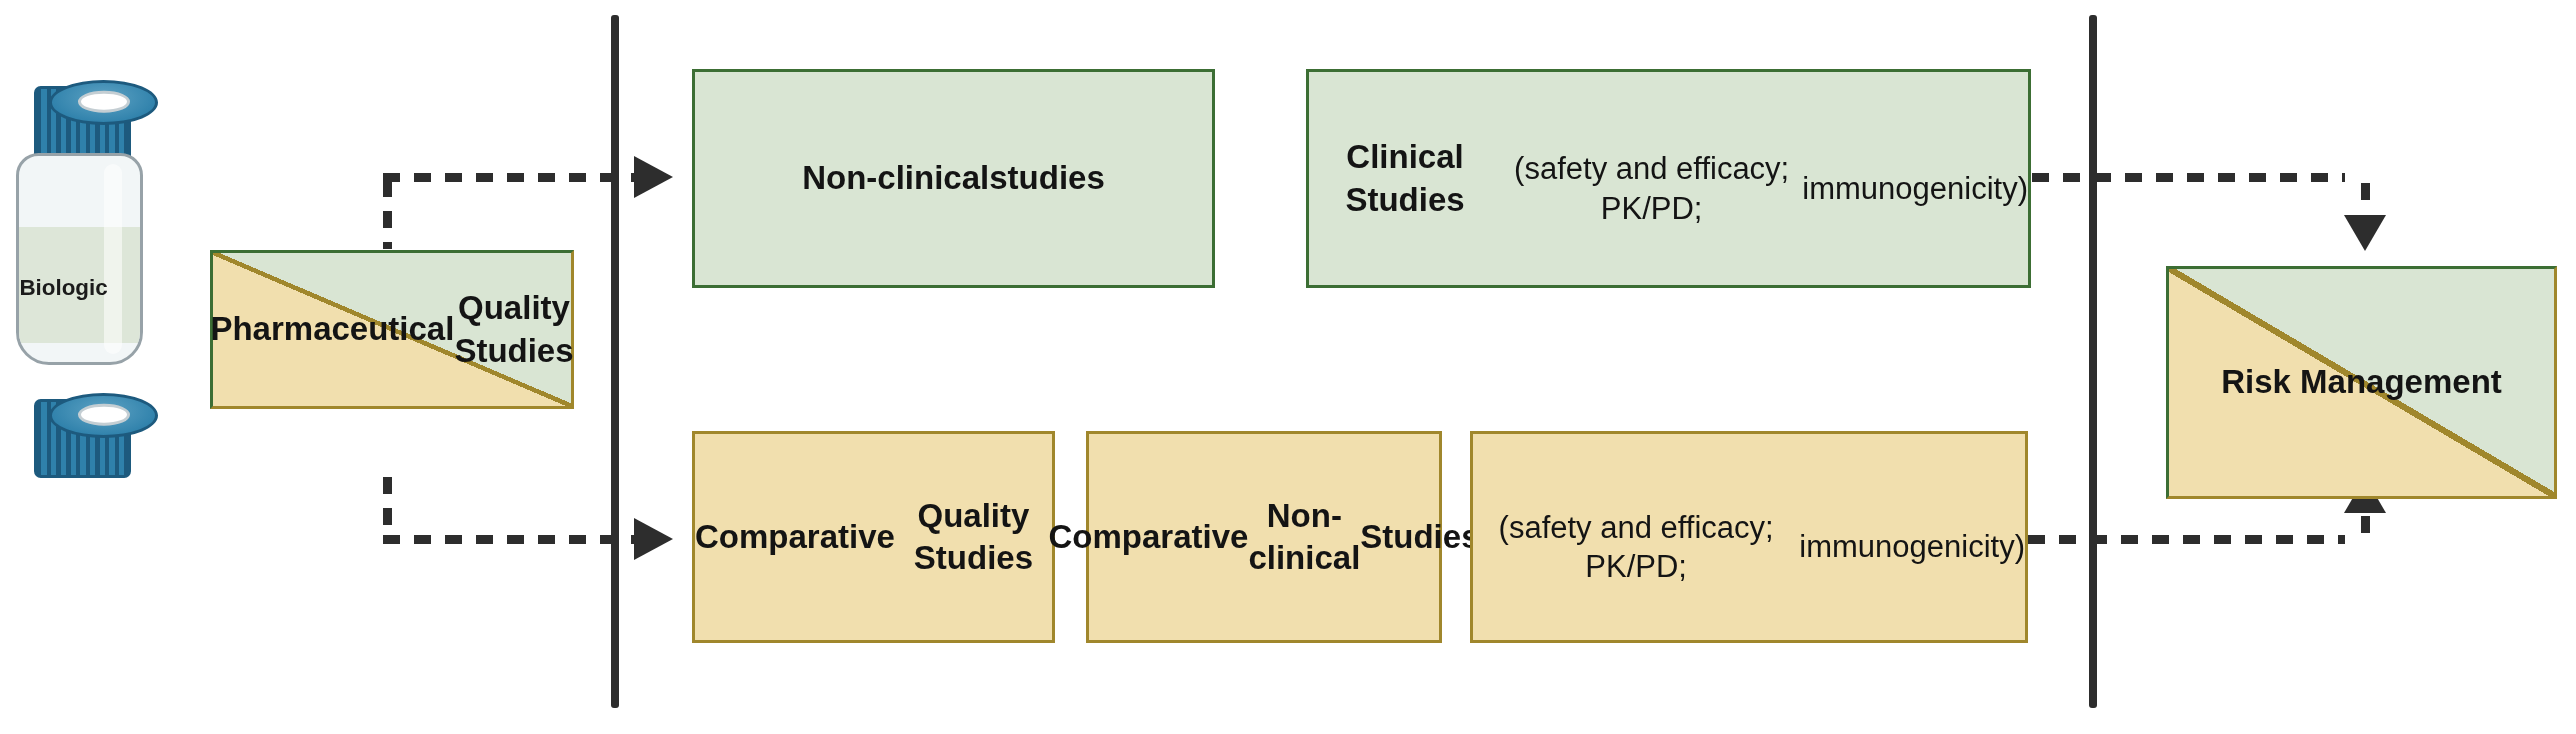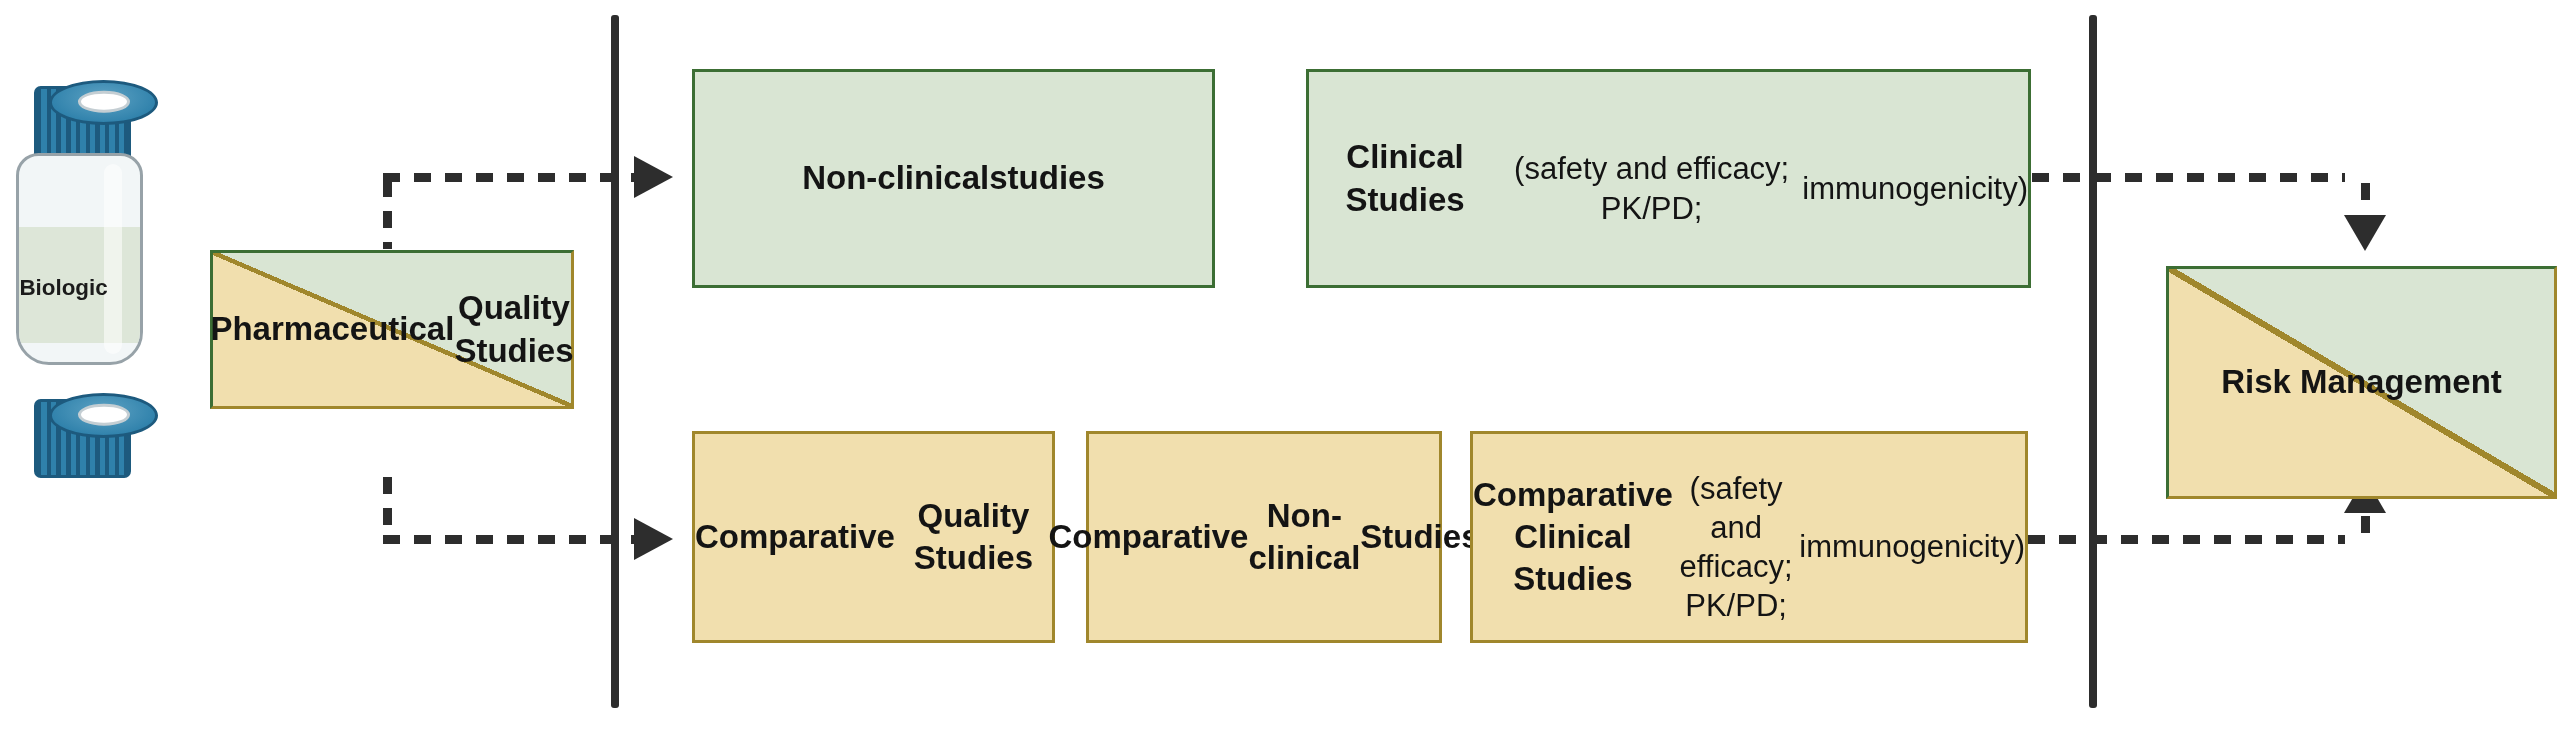--- a/index.html
+++ b/index.html
@@ -114,21 +114,20 @@
     <div class="t-bold">Quality Studies</div>
   </div>
 
   <div class="box tan-box" style="left:1086px;top:431px;width:356px;height:212px;">
     <div class="t-bold">Comparative</div>
     <div class="t-bold">Non-clinical</div>
     <div class="t-bold">Studies</div>
   </div>
 
   <div class="box tan-box" style="left:1470px;top:431px;width:558px;height:212px;">
-    <div class="t-bold">Comparative Clinical Studies</div>
     <div class="t-reg">(safety and efficacy; PK/PD;</div>
     <div class="t-reg">immunogenicity)</div>
   </div>
 
   <div class="dash-h" style="left:2032px;top:173px;width:313px;"></div>
   <div class="dash-v" style="left:2361px;top:183px;height:28px;"></div>
   <div class="arrow arrow-down" style="left:2344px;top:215px;"></div>
 
   <div class="dash-h" style="left:2028px;top:535px;width:317px;"></div>
   <div class="dash-v" style="left:2361px;top:516px;height:18px;"></div>

